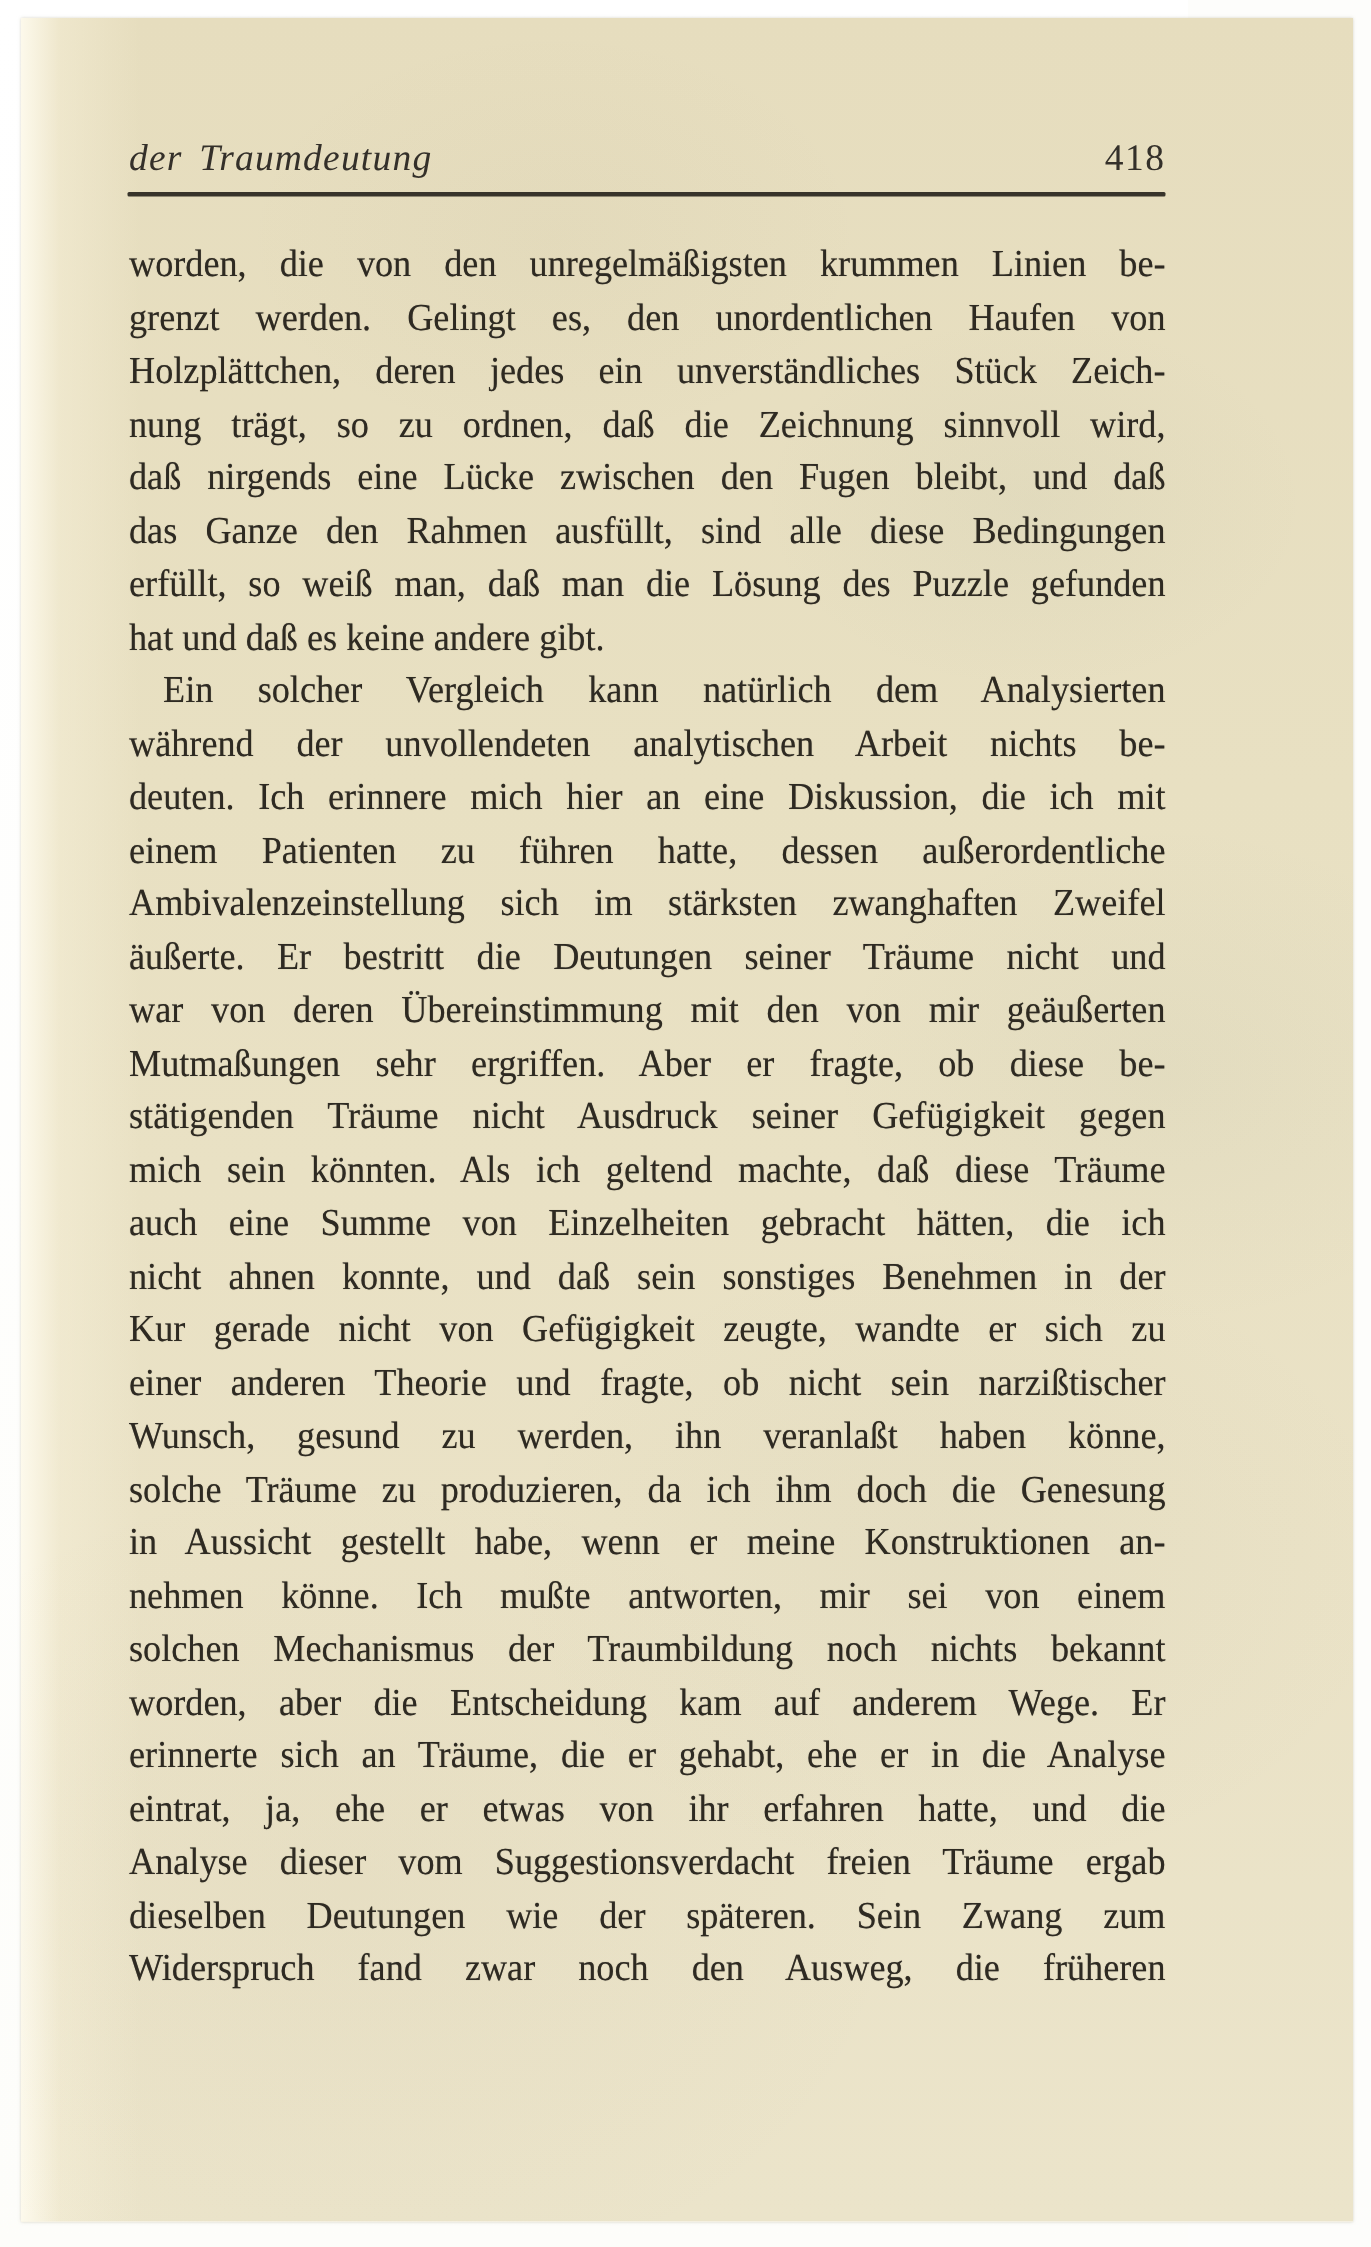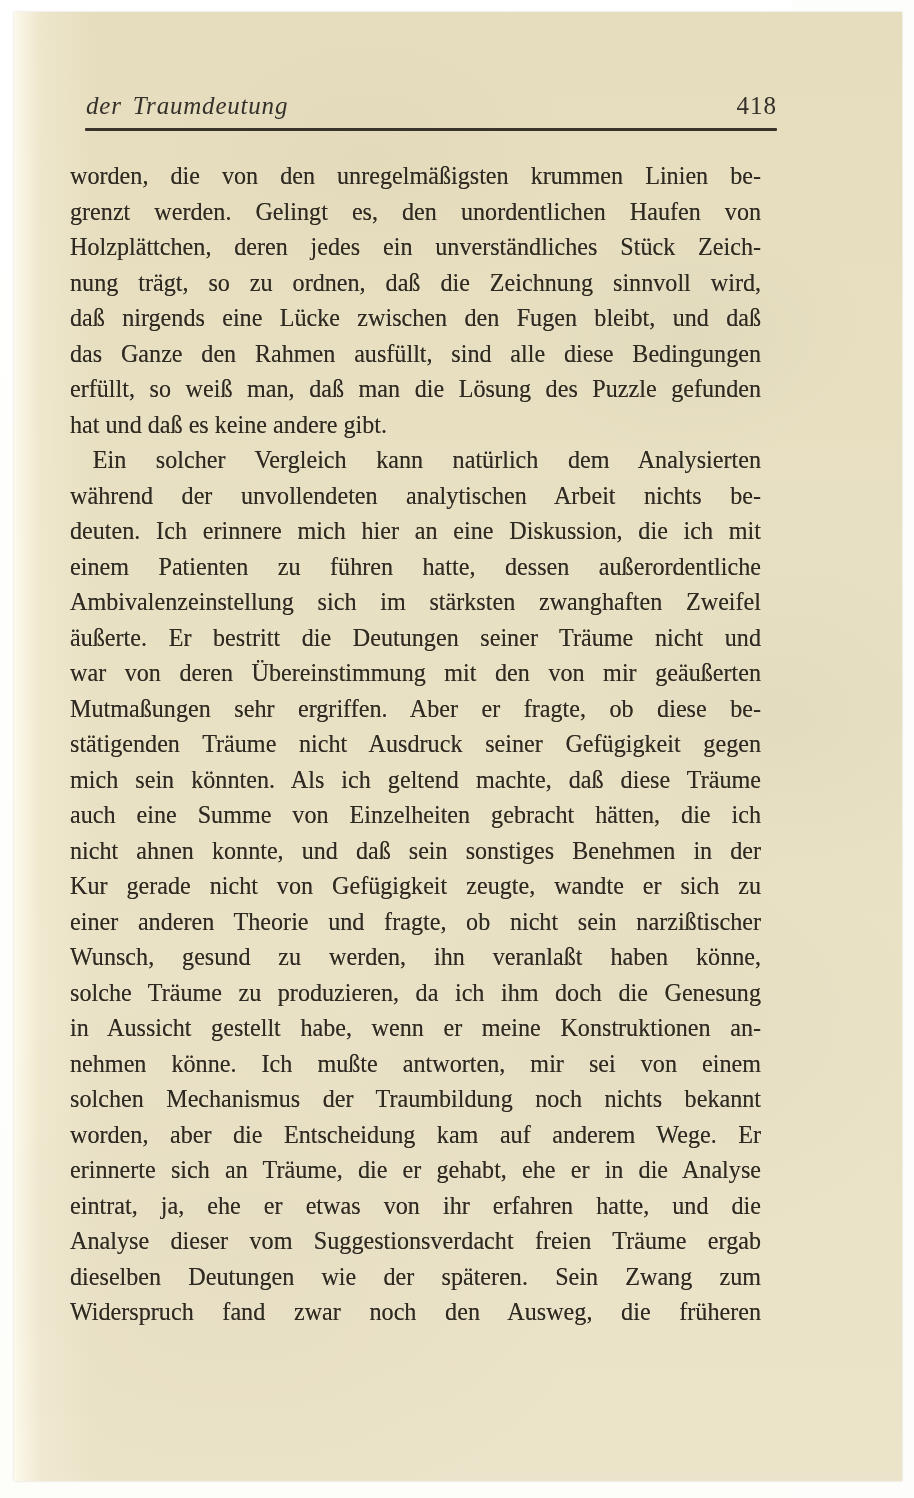--- a/index.html
+++ b/index.html
@@ -65,21 +65,21 @@
     position: absolute;
     left: 71px;
     top: 116px;
     width: 692px;
     height: 3px;
     background: #38342b;
     border-radius: 1px;
   }
   .textblock {
     position: absolute;
-    left: 56px;
+    left: 72px;
     top: 146px;
     width: 730px;
     color: #2e2a22;
     font-size: 25.5px;
   }
   .line {
     height: 35.5px;
     line-height: 35.5px;
     white-space: normal;
     text-align: justify;

